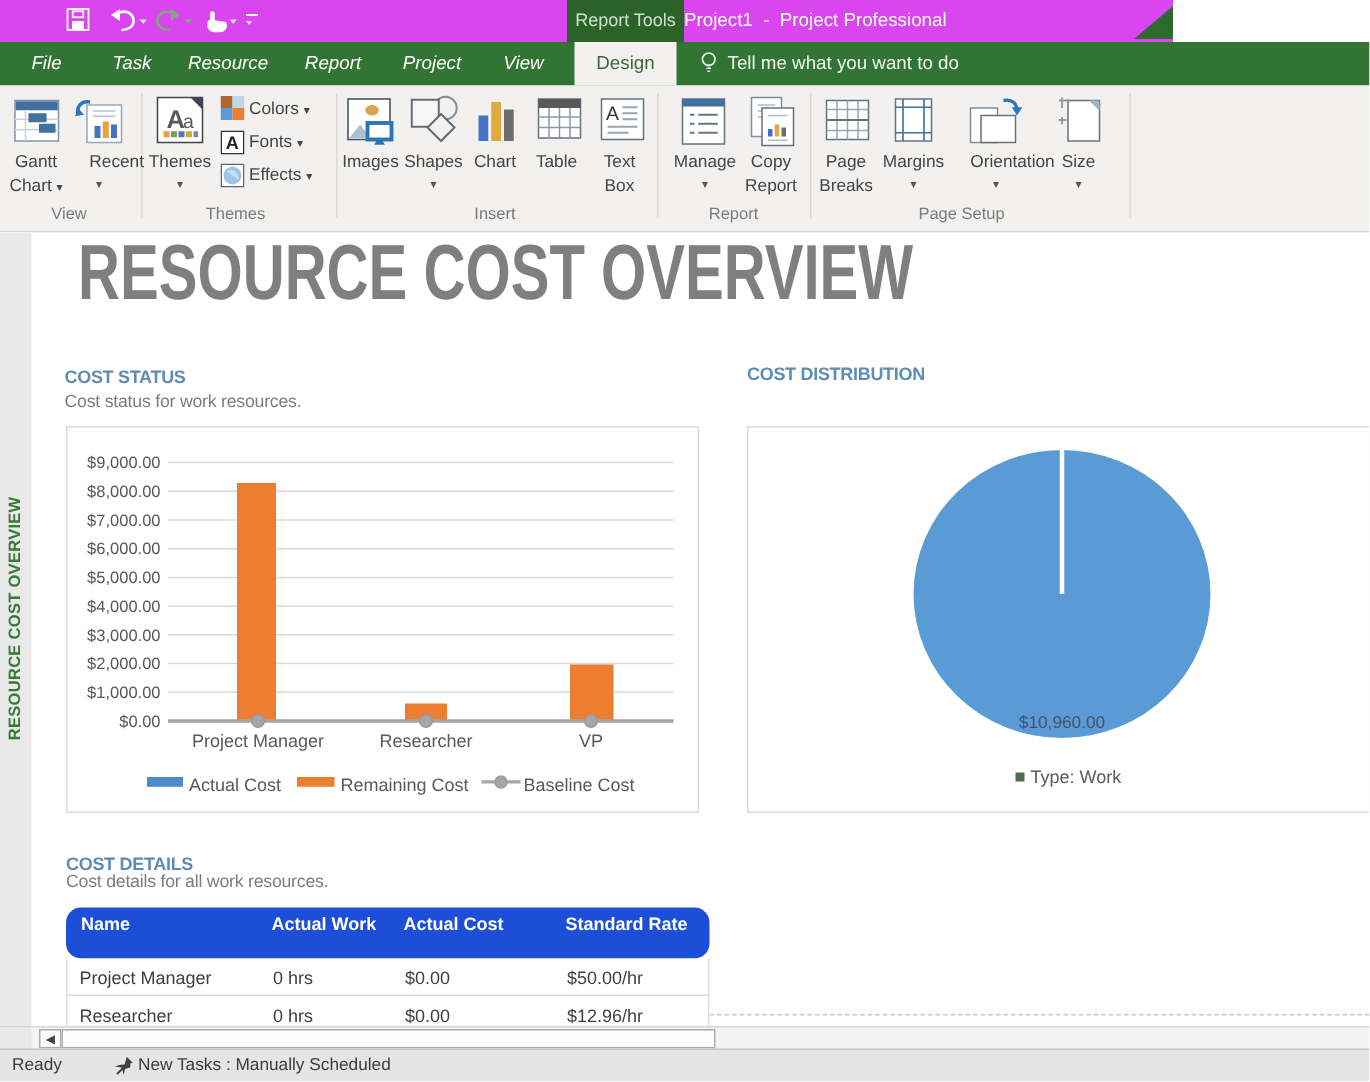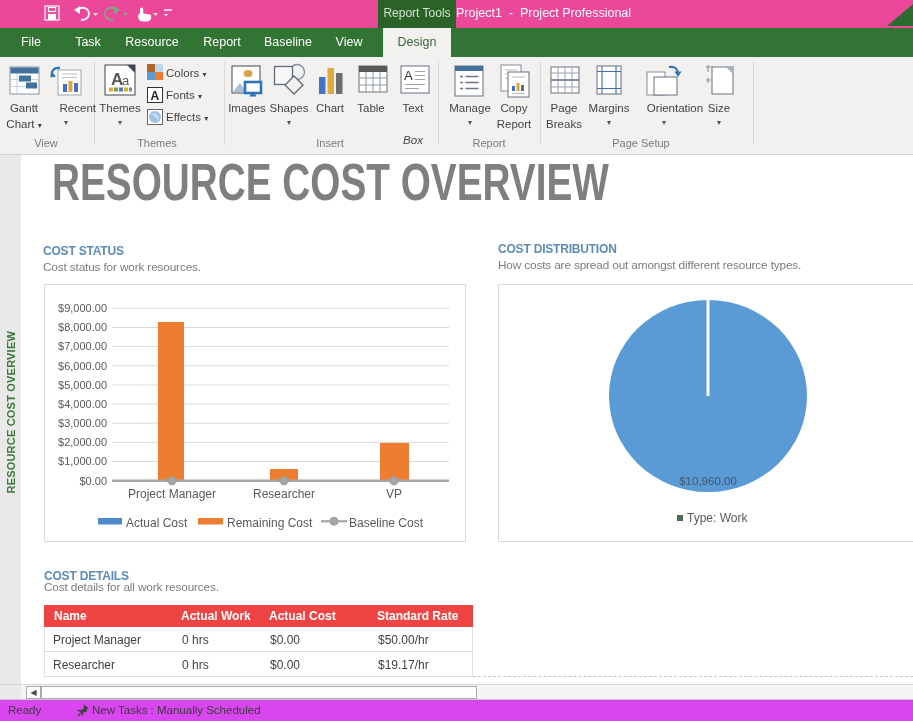--- a/index.html
+++ b/index.html
@@ -1,58 +1,58 @@
 <!DOCTYPE html>
 <html><head>
 <meta charset="utf-8">
 <style>
   * { margin:0; padding:0; box-sizing:border-box; }
   html,body { width:913px; height:721px; overflow:hidden; }
   body { font-family:"Liberation Sans", sans-serif; position:relative; background:#fff; }
   .abs { position:absolute; }
 
   
-  #titlebar { left:0; top:0; width:913px; height:28px; background:#ec4899; }
+  #titlebar { left:0; top:0; width:782px; height:28px; background:#d946ef; }
   #corner-shape { right:0; top:0; width:60px; height:28px; overflow:hidden; }
   #rpt-tools { left:378px; top:0; width:78px; height:28px; background:#2b6228; color:#cde3cd; font-size:12px; text-align:center; line-height:26px; }
   #wintitle { left:456px; top:0; width:457px; height:28px; color:#fff; font-size:12.5px; text-align:left; line-height:27px; }
 
   
   #tabrow { left:0; top:28px; width:913px; height:29px; background:#317433; }
-  .tab { position:absolute; top:0; height:29px; color:#fff; font-size:12.5px; line-height:29px; text-align:center; }
+  .tab { position:absolute; top:0; height:29px; color:#fff; font-size:12.5px; line-height:29px; text-align:center;font-style:italic; }
   #tab-design { position:absolute; left:383px; top:0; width:68px; height:29px; background:#f2f1f0; color:#376937; font-size:12.5px; line-height:29px; text-align:center; }
   #tellme { position:absolute; left:466px; top:0; height:29px; color:#f2f7f2; font-size:12.5px; line-height:29px; }
 
   
   #ribbon { left:0; top:57px; width:913px; height:98px; background:#f2f1f0; border-bottom:1px solid #d5d2cf; }
   .rsep { position:absolute; top:5px; width:1px; height:83px; background:#dcdad7; }
   .glabel { position:absolute; top:80px; width:120px; text-align:center; font-size:11px; color:#7a7a7a; }
   .btnlabel { position:absolute; font-size:11.5px; color:#444; text-align:center; line-height:15px; }
   .dropar { position:absolute; font-size:8px; color:#555; text-align:center; }
 
   
   #canvas { left:0; top:155px; width:913px; height:529px; background:#fff; overflow:hidden; }
   #sidebar { position:absolute; left:0; top:0; width:21px; height:545px; background:#e9e9e9; }
   #sidetext { position:absolute; left:-69px; top:248px; width:160px; height:21px; color:#377937; font-size:11px; font-weight:bold; transform:rotate(-90deg); text-align:center; line-height:21px; letter-spacing:0.2px; white-space:nowrap; }
   #bigtitle { position:absolute; left:52px; top:-3px; font-size:52px; font-weight:bold; color:#7f7f7f; transform:scaleX(0.745); transform-origin:left top; white-space:nowrap; }
   .h1 { position:absolute; font-size:12px; font-weight:bold; color:#5e8cb5; letter-spacing:-0.2px; }
   .h2 { position:absolute; font-size:11.8px; color:#7c7c7c; letter-spacing:-0.15px; }
 
   
   #tbl { position:absolute; left:44px; top:450px; width:429px; }
-  #tbl .hdr { height:22px; background:#ef4444; }
+  #tbl .hdr { height:34px; background:#1d4ed8;border-radius:10px; }
   #tbl .hdr div { position:absolute; color:#fff; font-size:12px; font-weight:bold; top:4px; }
   .trow { position:relative; height:25px; background:#fff; border-bottom:1px solid #dcdcdc; border-left:1px solid #e0e0e0; border-right:1px solid #e0e0e0; }
   .trow div { position:absolute; color:#3f3f3f; font-size:12px; top:6px; }
 
   #dash { position:absolute; left:473px; top:521px; width:440px; border-top:1px dashed #c6c6c6; }
 
   
   #hscroll { left:0; top:684px; width:913px; height:15px; background:#f4f4f4; border-top:1px solid #d6d6d6; }
-  #statusbar { left:0; top:699px; width:913px; height:22px; background:#d946ef; border-top:1px solid #c9c9c9; font-size:11.5px; color:#3b3b3b;text-align:right; }
+  #statusbar { left:0; top:699px; width:913px; height:22px; background:#e5e5e5; border-top:1px solid #c9c9c9; font-size:11.5px; color:#3b3b3b;text-align:right; }
 </style>
 </head>
 <body>
 
 <div id="titlebar" class="abs">
   <svg class="abs" style="left:44px;top:5px" width="140" height="18" viewBox="0 0 140 18">
 
     <g stroke="#fff" stroke-width="1.2" fill="none">
       <rect x="1" y="1" width="14" height="14"></rect>
       <rect x="4.5" y="2.5" width="7" height="4"></rect>
@@ -79,23 +79,30 @@
   <svg id="corner-shape" class="abs">
       <polygon points="34,26 60,4 60,26" fill="#2d6a2e"></polygon>
     </svg>
 </div>
 
 <div id="tabrow" class="abs">
   <div class="tab" style="left:14px;  width:34px;">File</div>
   <div class="tab" style="left:68px;  width:40px;">Task</div>
   <div class="tab" style="left:122px; width:60px;">Resource</div>
   <div class="tab" style="left:196px; width:52px;">Report</div>
-  <div class="tab" style="left:261px; width:54px;">Baseline</div>
+  <div class="tab" style="left:261px; width:54px;">Project</div>
   <div class="tab" style="left:329px; width:40px;">View</div>
   <div id="tab-design">Design</div>
+  <div id="tellme">
+    <svg style="vertical-align:-3px;margin-right:6px" width="13" height="15" viewBox="0 0 13 15">
+      <g stroke="#e8f1e8" stroke-width="1.1" fill="none">
+        <circle cx="6.5" cy="5.5" r="4.2"></circle>
+        <path d="M5 9.5 l3 0 M5 11.5 l3 0 M5.6 13.5 l1.8 0"></path>
+      </g>
+    </svg>Tell me what you want to do</div>
 </div>
 
 <div id="ribbon" class="abs">
   <div class="rsep" style="left:94px"></div>
   <div class="rsep" style="left:224px"></div>
   <div class="rsep" style="left:438px"></div>
   <div class="rsep" style="left:540px"></div>
   <div class="rsep" style="left:753px"></div>
 
   <div class="glabel" style="left:-14px">View</div>
@@ -193,21 +200,21 @@
     <path d="M1 13 h28 M1 20 h28 M8 7 v20 M15 7 v20 M22 7 v20" stroke="#8d98a3" stroke-width="1"></path>
   </svg>
   <div class="btnlabel" style="left:341px;top:44px;width:60px;">Table</div>
 
   <svg class="abs" style="left:400px;top:8px" width="30" height="30" viewBox="0 0 30 30">
     <rect x="1" y="1" width="28" height="27" fill="#fff" stroke="#667180"></rect>
     <text x="4" y="15" font-size="13" fill="#333" font-family="Liberation Sans">A</text>
     <path d="M15 6.5 h10 M15 10.5 h10 M15 14.5 h10 M5 19.5 h20 M5 23.5 h14" stroke="#9aa5af" stroke-width="1.2"></path>
   </svg>
   <div class="btnlabel" style="left:383px;top:44px;width:60px;">Text</div>
-  <div class="btnlabel" style="left:383px;top:76px;width:60px;font-style:italic;">Box</div>
+  <div class="btnlabel" style="left:383px;top:60px;width:60px;">Box</div>
 
   <svg class="abs" style="left:453px;top:8px" width="32" height="32" viewBox="0 0 32 32">
     <rect x="2" y="1" width="28" height="30" fill="#fff" stroke="#66717e"></rect>
     <rect x="2" y="1" width="28" height="5" fill="#41719c"></rect>
     <g stroke="#6b7684" stroke-width="1.4">
       <path d="M7 11.5 h3 M12.5 11.5 h13"></path>
       <path d="M7 17.5 h3 M12.5 17.5 h13"></path>
       <path d="M7 23.5 h3 M12.5 23.5 h13"></path>
     </g>
   </svg>
@@ -261,21 +268,20 @@
 
 <div id="canvas" class="abs">
   <div id="sidebar">
       <div id="sidetext">RESOURCE COST OVERVIEW</div>
     </div>
   <div id="bigtitle">RESOURCE COST OVERVIEW</div>
 
   <div class="h1" style="left:43px; top:89px;">COST STATUS</div>
   <div class="h2" style="left:43px; top:105px;">Cost status for work resources.</div>
   <div class="h1" style="left:498px; top:87px;">COST DISTRIBUTION</div>
-  <div class="h2" style="left:498px; top:103px;">How costs are spread out amongst different resource types.</div>
 
   <svg class="abs" style="left:44px; top:129px;" width="422" height="258" viewBox="0 0 422 258">
     <rect x="0.5" y="0.5" width="421" height="257" fill="#fff" stroke="#dadada"></rect>
     <g stroke="#d9d9d9" stroke-width="1">
       <line x1="68" y1="196.7" x2="405" y2="196.7"></line>
       <line x1="68" y1="177.5" x2="405" y2="177.5"></line>
       <line x1="68" y1="158.4" x2="405" y2="158.4"></line>
       <line x1="68" y1="139.2" x2="405" y2="139.2"></line>
       <line x1="68" y1="120.1" x2="405" y2="120.1"></line>
       <line x1="68" y1="101" x2="405" y2="101"></line>
@@ -342,21 +348,21 @@
     <div class="trow">
       <div style="left:8px">Project Manager</div>
       <div style="left:137px">0 hrs</div>
       <div style="left:225px">$0.00</div>
       <div style="left:333px">$50.00/hr</div>
     </div>
     <div class="trow">
       <div style="left:8px">Researcher</div>
       <div style="left:137px">0 hrs</div>
       <div style="left:225px">$0.00</div>
-      <div style="left:333px">$19.17/hr</div>
+      <div style="left:333px">$12.96/hr</div>
     </div>
   </div>
   <div id="dash"></div>
 </div>
 
 <div id="hscroll" class="abs">
   <div class="abs" style="left:0;top:0;width:21px;height:15px;background:#e9e9e9;"></div>
   <div class="abs" style="left:26px;top:1px;width:15px;height:13px;background:#fdfdfd;border:1px solid #ababab;text-align:center;line-height:11px;font-size:8px;color:#444;">◀</div>
   <div class="abs" style="left:41px;top:1px;width:436px;height:13px;background:#fdfdfd;border:1px solid #ababab;"></div>
 </div>

